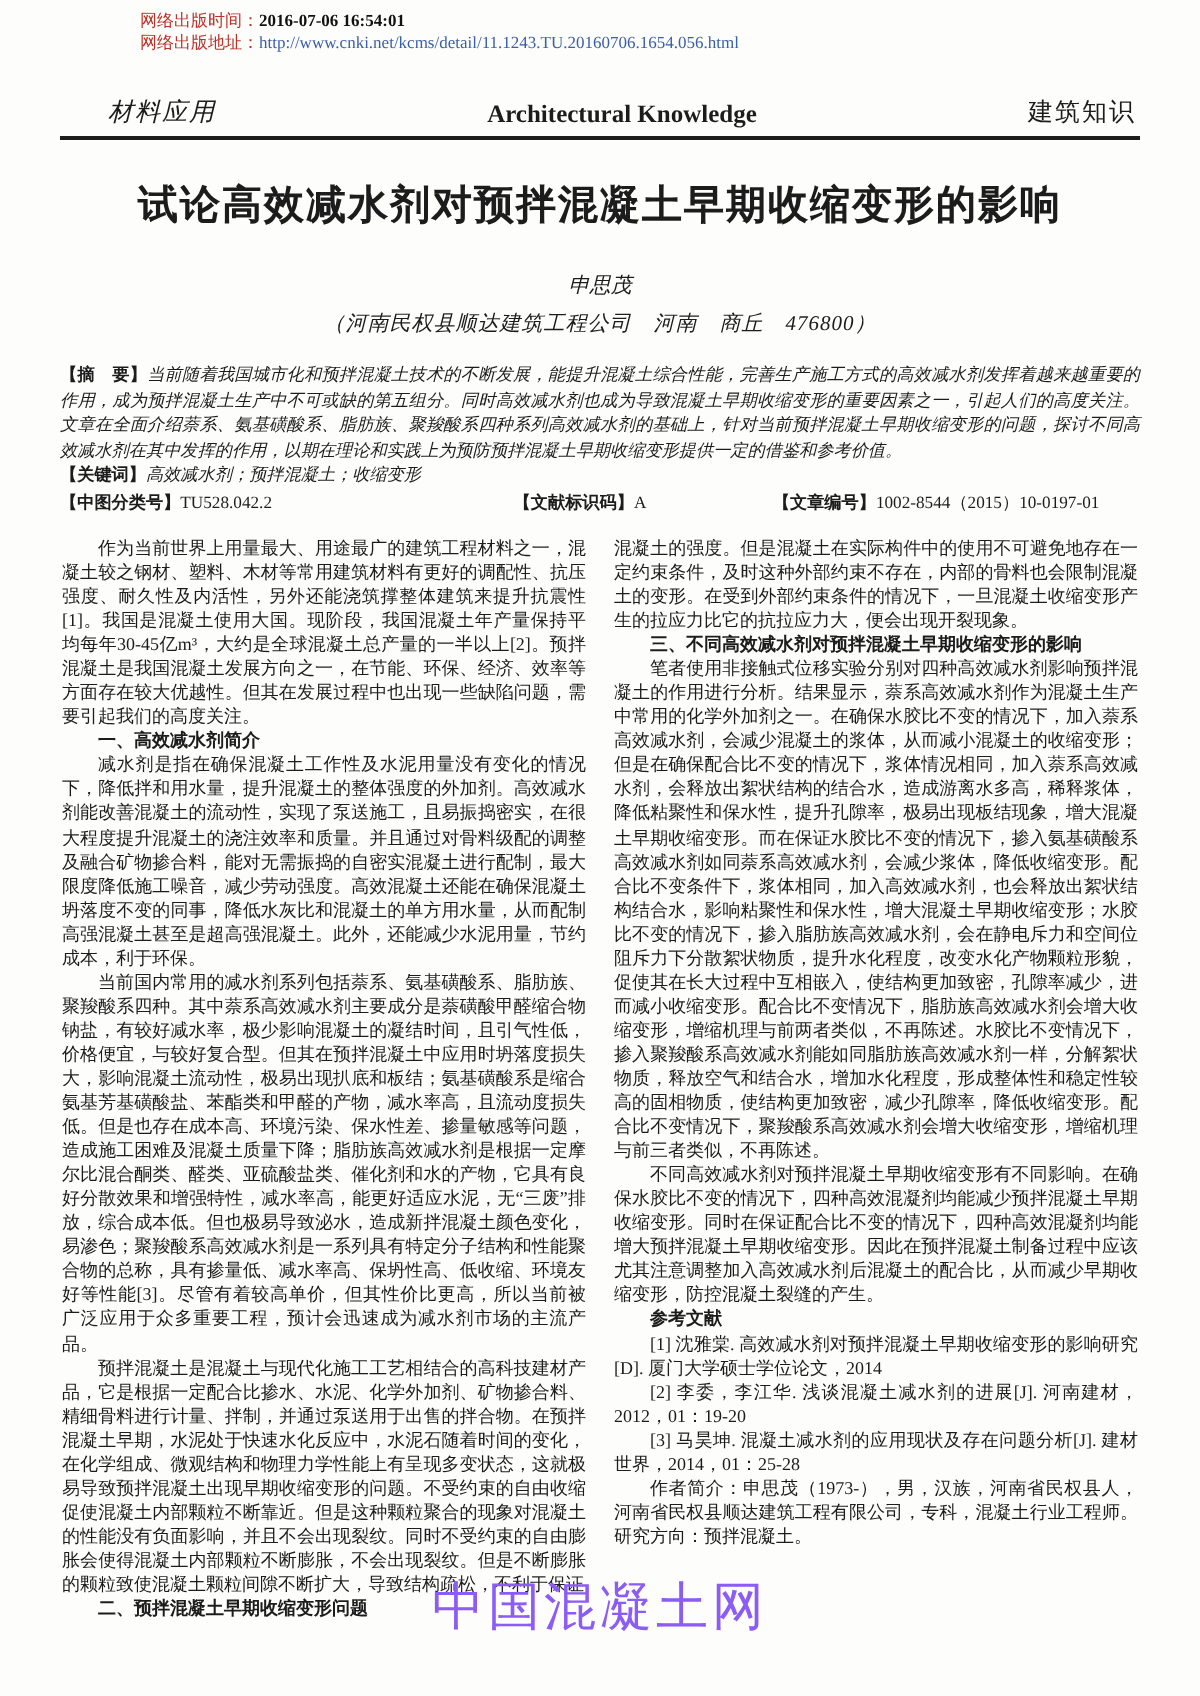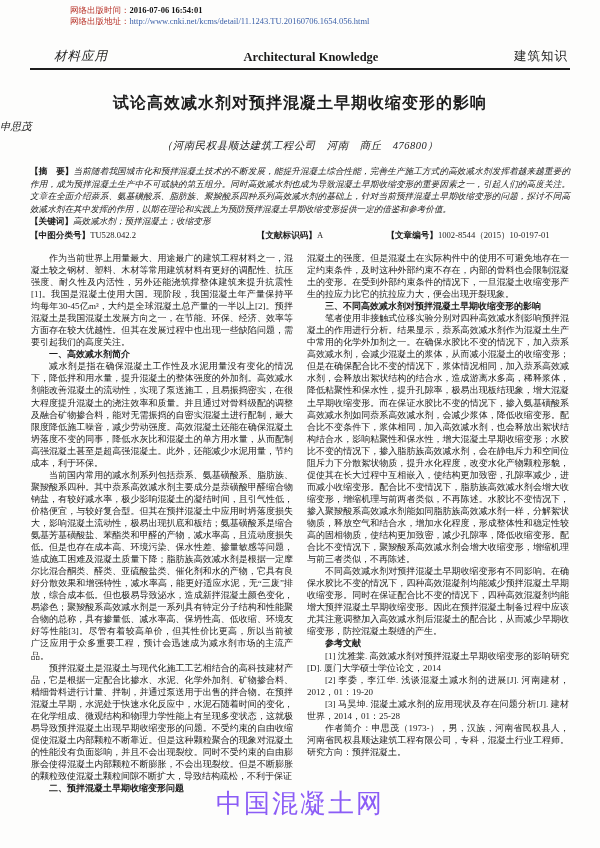--- a/index.html
+++ b/index.html
@@ -23,23 +23,23 @@
     display:flex;align-items:flex-end;justify-content:space-between;
     margin:21px 32px 0 32px;font-size:12.5px;
   }
   .jheader .left{font-style:italic;letter-spacing:1px;padding-left:22px;}
   .jheader .center{font-weight:700;font-family:"Liberation Serif",serif;}
   .jheader .right{letter-spacing:1px;}
   .jrule{border:0;border-top:2px solid #1d1d1d;margin:3px 30px 0 30px;}
   
   .title{
     margin:20px 20px 0 20px;text-align:center;
-    font-size:16px;font-weight:700;letter-spacing:1px;line-height:26px;
+    font-size:20px;font-weight:700;letter-spacing:1px;line-height:26px;
   }
-  .author{margin-top:4px;font-size:10.5px;font-style:italic;}
+  .author{margin-top:20px;text-align:center;font-size:10.5px;font-style:italic;}
   .affil{margin-top:5px;text-align:center;font-size:10.5px;font-style:italic;letter-spacing:.5px;}
   
   .abs-block{margin:12px 30px 0 30px;font-size:8.6px;line-height:12.6px;text-align:justify;}
   .abs-block .txt{font-style:italic;}
   .blabel{font-weight:700;font-style:normal;}
   .kw-row{margin:0 30px;font-size:8.6px;line-height:12.6px;}
   .kw-row .txt{font-style:italic;}
   .codes{display:flex;margin:1px 30px 0 30px;font-size:8.6px;line-height:13px;}
   .codes .seg1{width:42%;}
   .codes .seg2{width:24%;}

